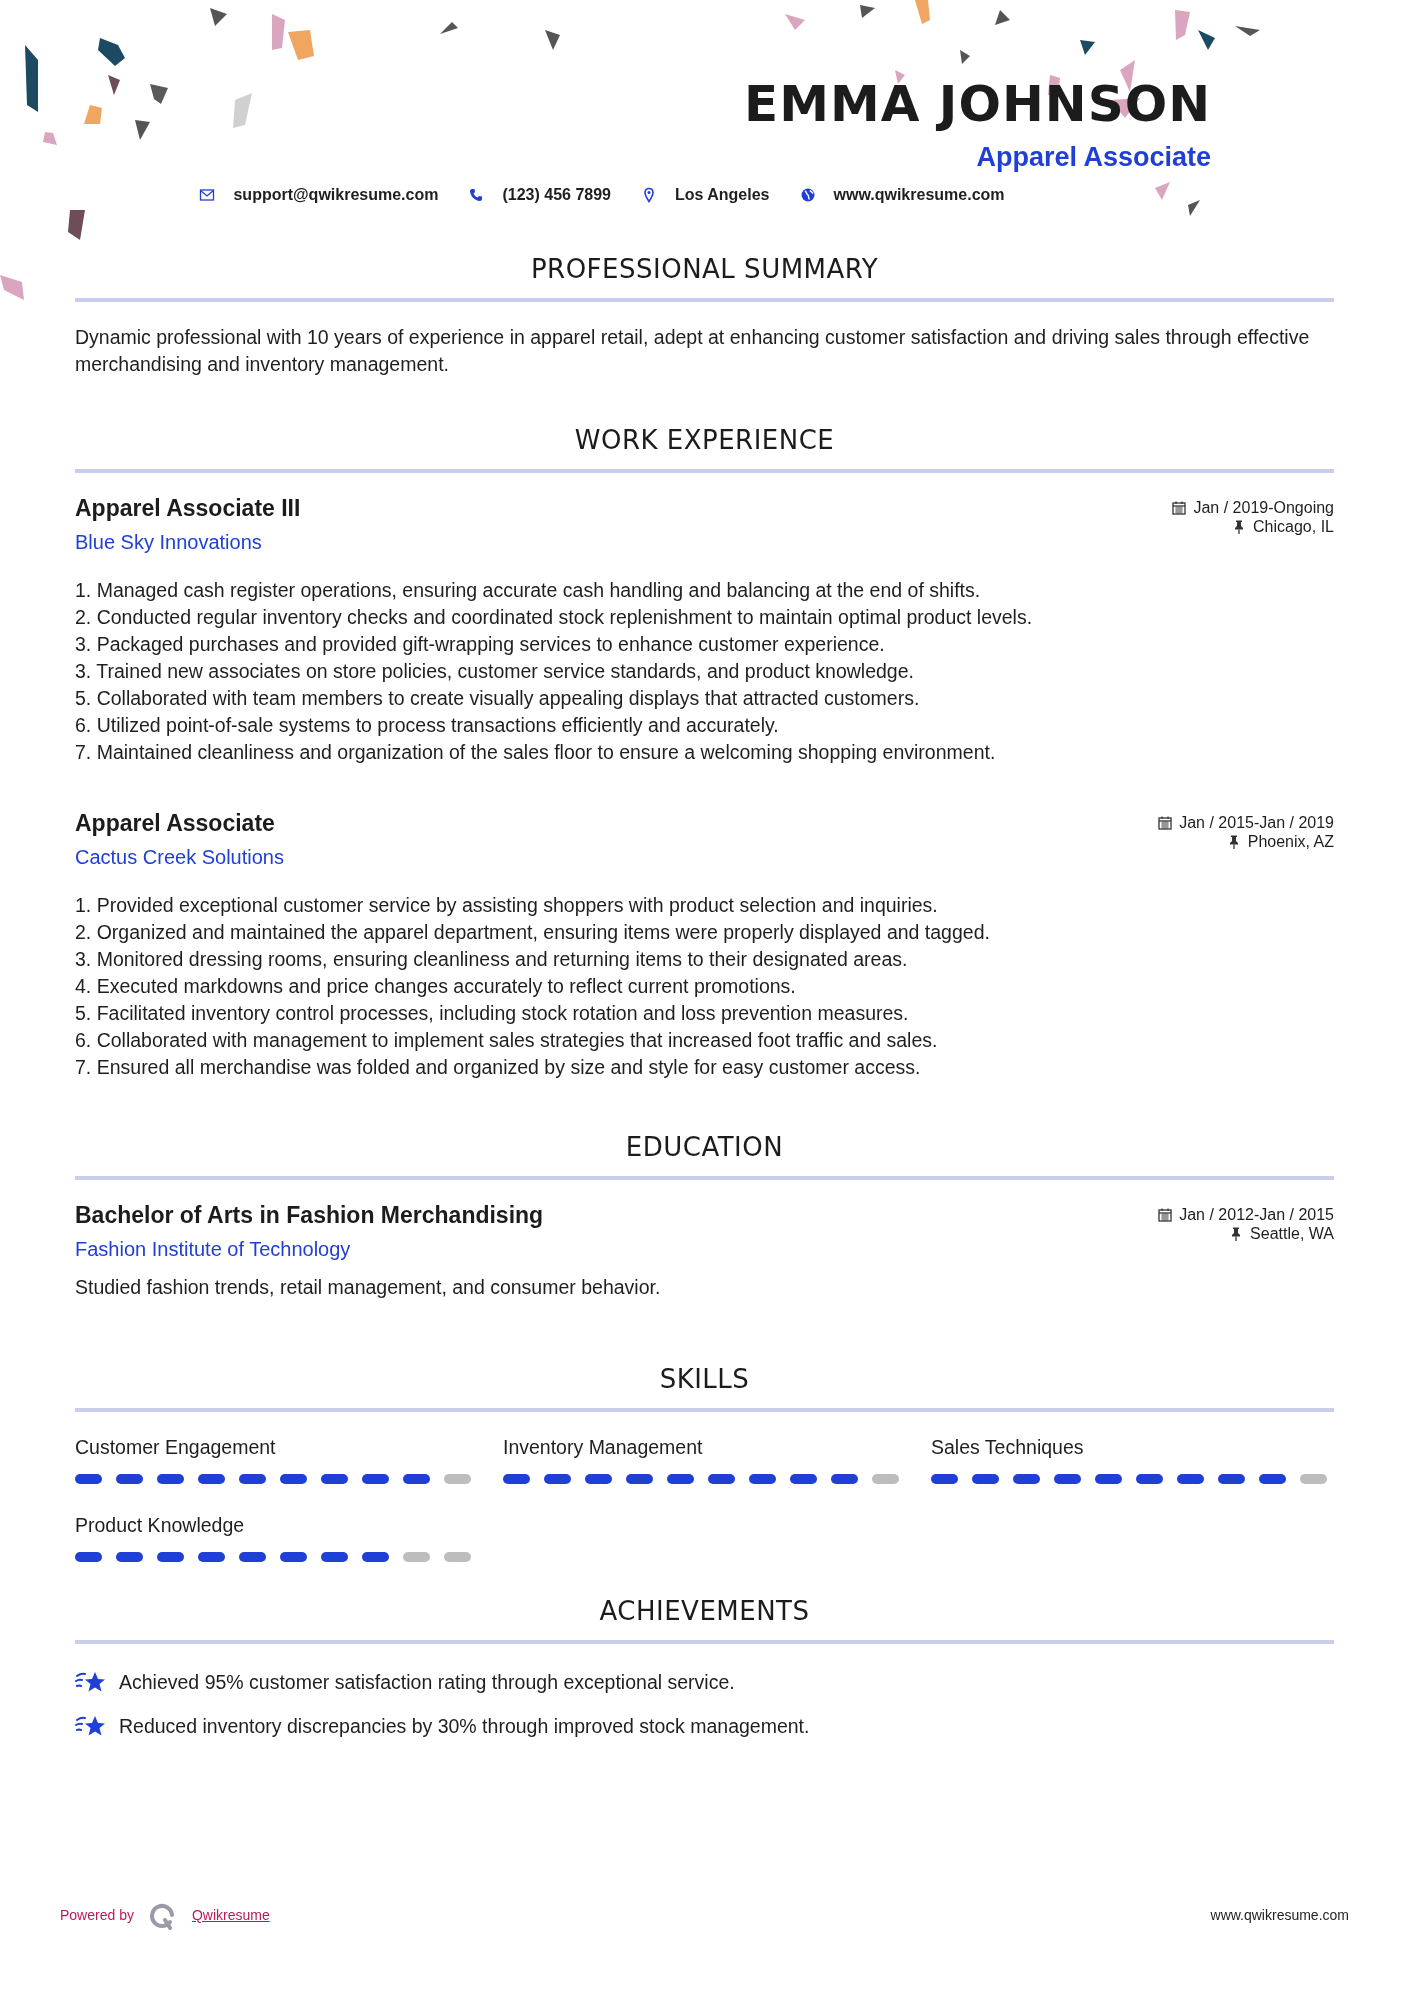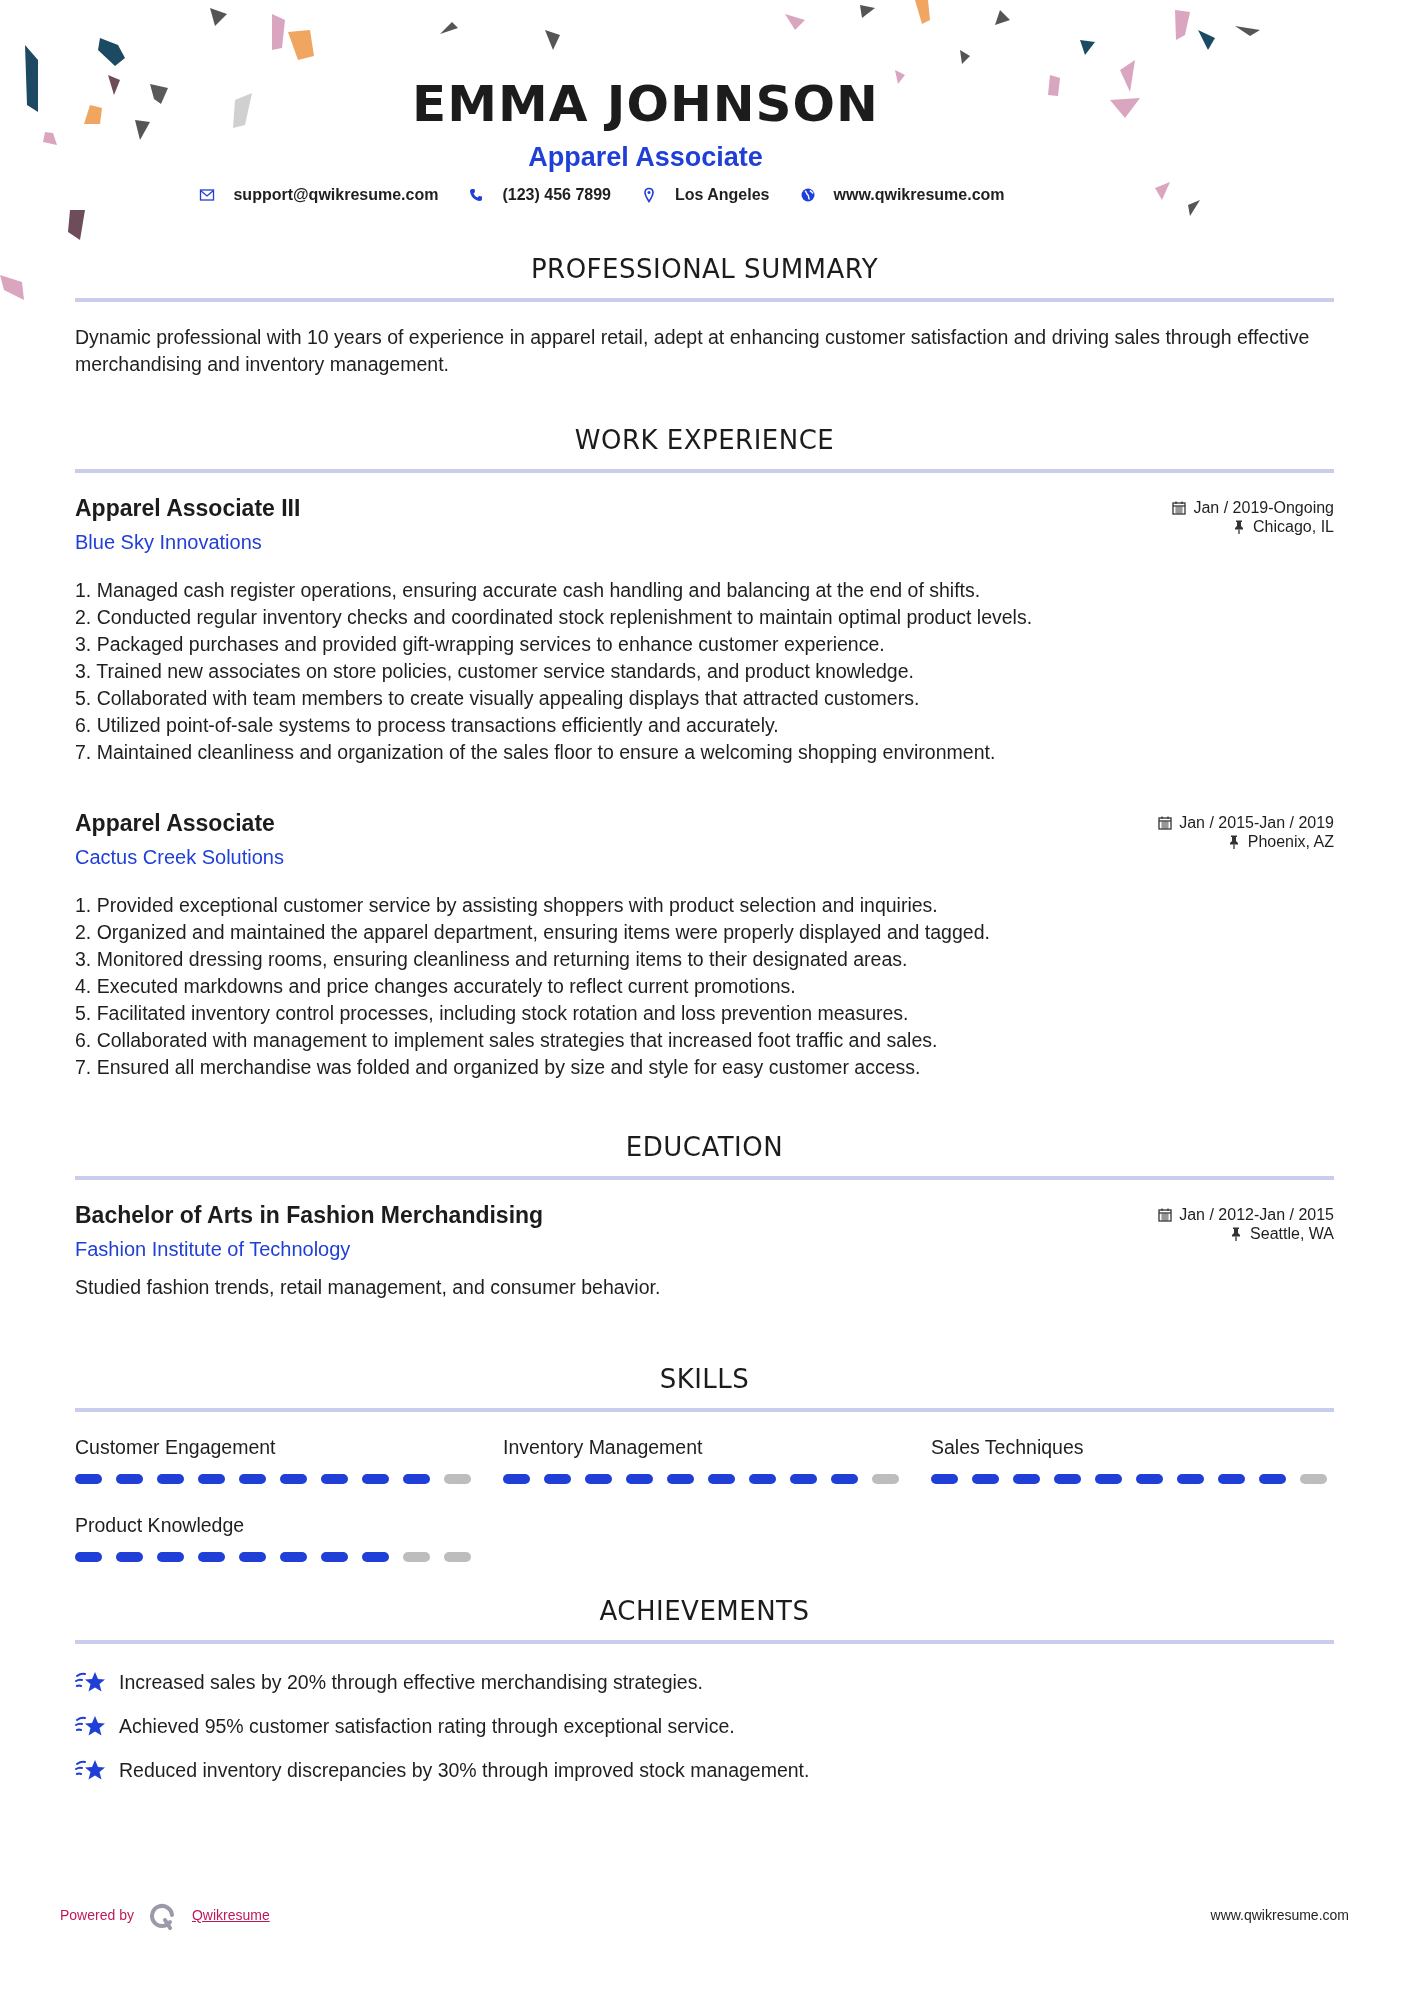--- a/index.html
+++ b/index.html
@@ -1,21 +1,21 @@
 <!DOCTYPE html>
 <html><head>
 <meta charset="utf-8">
 <style>
   * { box-sizing: border-box; margin: 0; padding: 0; }
   html, body { width: 1407px; height: 1990px; background: #ffffff; overflow: hidden; }
   body { font-family: "Liberation Sans", sans-serif; color: #1f1f1f; position: relative; }
 
   .confetti { position: absolute; left: 0; top: 0; width: 1407px; height: 320px; pointer-events: none; }
 
-  .header { position: absolute; left: 0; top: 72px; width: 1211px; text-align: center; margin-left: 40px; }
+  .header { position: absolute; left: 0; top: 72px; width: 1211px; text-align: right; }
   .name { font-family: "DejaVu Sans", sans-serif; font-weight: bold; font-size: 50px; letter-spacing: 1px; color: #1c1c1c; line-height: 64px; }
   .title { font-size: 27px; font-weight: bold; color: #1f3fd6; margin-top: 4px; line-height: 34px; }
 
   .contact { position: absolute; top: 186px; left: 0; width: 1204px; display: flex; justify-content: center; align-items: center; gap: 8px; font-size: 16px; font-weight: bold; color: #1f1f1f; }
   .contact .c-item { display: flex; align-items: center; margin: 0 11px; }
   .contact svg { width: 16px; height: 16px; margin-right: 18px; }
 
   .section { position: absolute; left: 75px; width: 1259px; }
   .sec-title { text-align: center; font-family: "DejaVu Sans", sans-serif; font-size: 26px; color: #1c1c1c; letter-spacing: 0.5px; line-height: 34px; }
   .sec-rule { height: 4px; background: #c8cdeb; margin-top: 12px; }
@@ -292,27 +292,20 @@
 
 <div class="section" style="top:1594px;">
   <div class="sec-title">ACHIEVEMENTS</div>
   <div class="sec-rule"></div>
   <div style="margin-top:16px;">
     <div class="ach-item">
       <svg viewBox="0 0 32 28">
           <path d="M2 8 Q6 5 10 6 M1 13 Q4 11 7 12 M2 18 Q4 17 6 18" stroke="#1f3fd6" stroke-width="2" fill="none" stroke-linecap="round"></path>
           <polygon points="20,4 23,11 30,11.5 24.5,16 26.5,23.5 20,19.5 13.5,23.5 15.5,16 10,11.5 17,11" fill="#1f3fd6"></polygon>
         </svg>
-      <span>Increased sales by 20% through effective merchandising strategies.</span>
-    </div>
-    <div class="ach-item">
-      <svg viewBox="0 0 32 28">
-          <path d="M2 8 Q6 5 10 6 M1 13 Q4 11 7 12 M2 18 Q4 17 6 18" stroke="#1f3fd6" stroke-width="2" fill="none" stroke-linecap="round"></path>
-          <polygon points="20,4 23,11 30,11.5 24.5,16 26.5,23.5 20,19.5 13.5,23.5 15.5,16 10,11.5 17,11" fill="#1f3fd6"></polygon>
-        </svg>
       <span>Achieved 95% customer satisfaction rating through exceptional service.</span>
     </div>
     <div class="ach-item">
       <svg viewBox="0 0 32 28">
           <path d="M2 8 Q6 5 10 6 M1 13 Q4 11 7 12 M2 18 Q4 17 6 18" stroke="#1f3fd6" stroke-width="2" fill="none" stroke-linecap="round"></path>
           <polygon points="20,4 23,11 30,11.5 24.5,16 26.5,23.5 20,19.5 13.5,23.5 15.5,16 10,11.5 17,11" fill="#1f3fd6"></polygon>
         </svg>
       <span>Reduced inventory discrepancies by 30% through improved stock management.</span>
     </div>
   </div>

